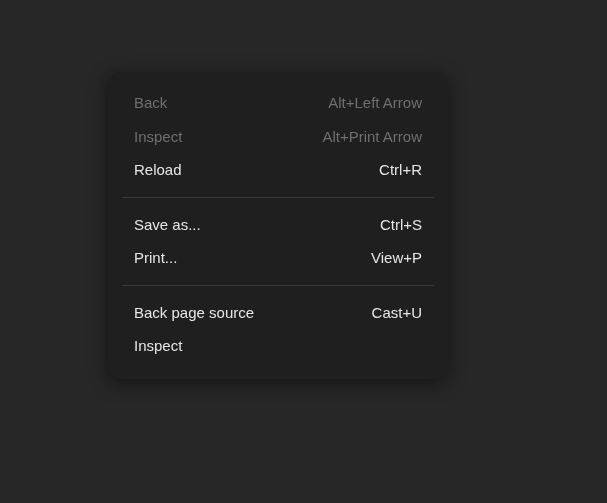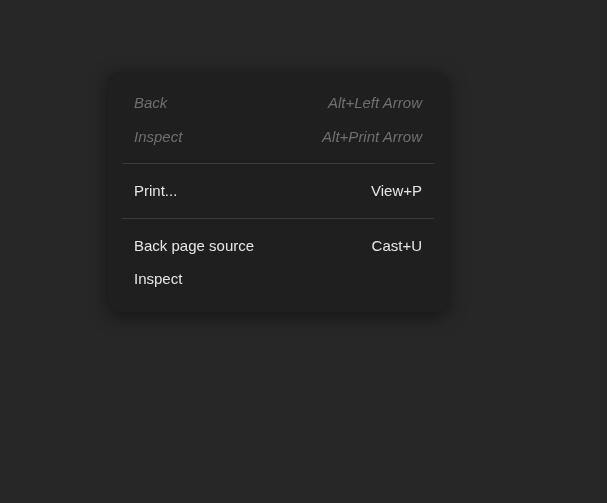--- a/index.html
+++ b/index.html
@@ -36,44 +36,51 @@
     }
     .menu-item .label {
       color: #e6e6e6;
     }
     .menu-item .shortcut {
       color: #e6e6e6;
     }
     .menu-item.disabled .label,
     .menu-item.disabled .shortcut {
       color: #6f6f6f;
-      font-style: italic;
     }
     .separator {
       height: 1px;
       background: #3a3a3a;
       margin: 10px 14px;
     }
   </style>
 </head>
 <body>
 
 <div class="context-menu">
 
   <div class="menu-item disabled">
     <span class="label">Back</span>
     <span class="shortcut">Alt+Left Arrow</span>
   </div>
   <div class="menu-item disabled">
     <span class="label">Inspect</span>
     <span class="shortcut">Alt+Print Arrow</span>
   </div>
+  <div class="menu-item">
+    <span class="label">Reload</span>
+    <span class="shortcut">Ctrl+R</span>
+  </div>
 
   <div class="separator"></div>
 
+  <div class="menu-item">
+    <span class="label">Save as...</span>
+    <span class="shortcut">Ctrl+S</span>
+  </div>
   <div class="menu-item">
     <span class="label">Print...</span>
     <span class="shortcut">View+P</span>
   </div>
 
   <div class="separator"></div>
 
   <div class="menu-item">
     <span class="label">Back page source</span>
     <span class="shortcut">Cast+U</span>

